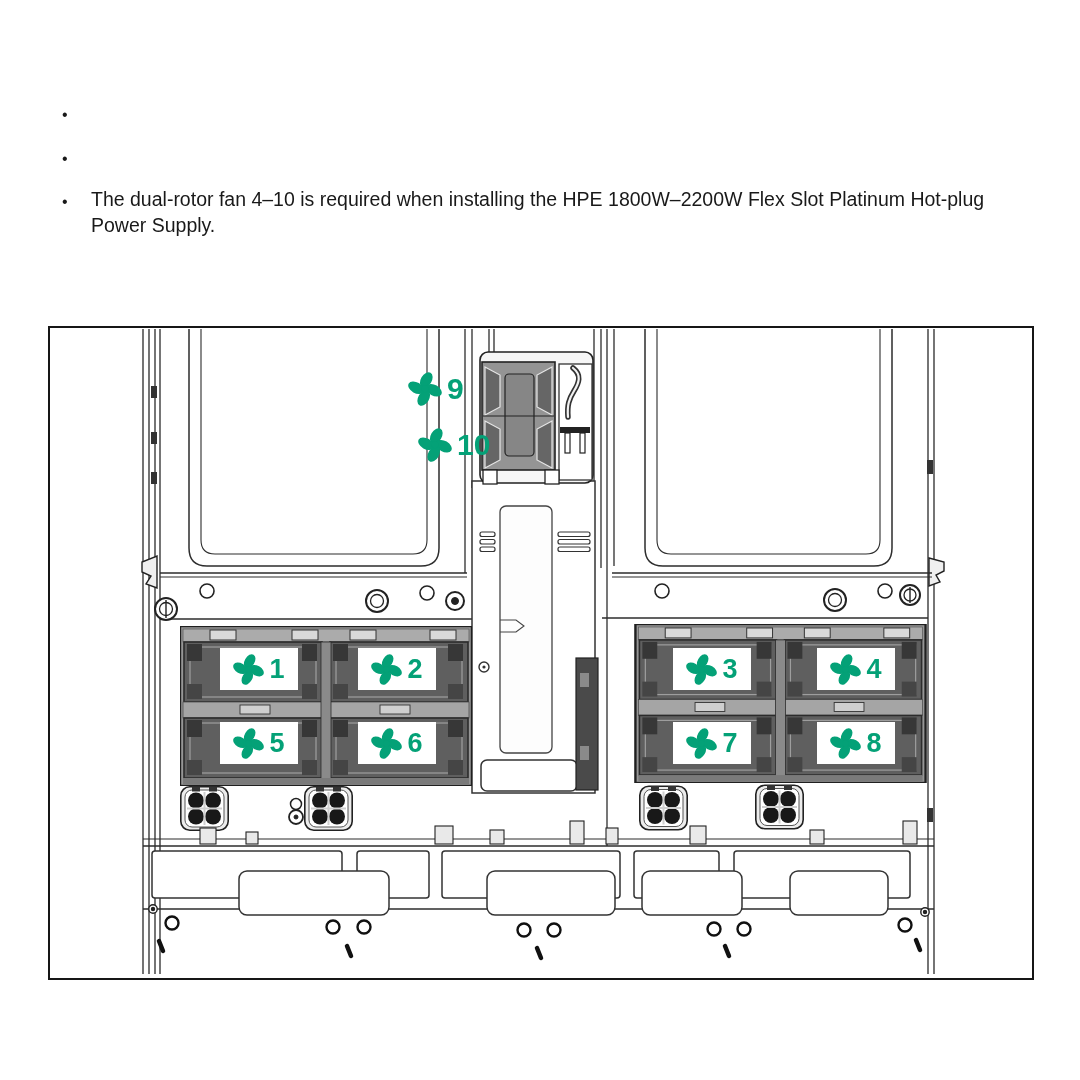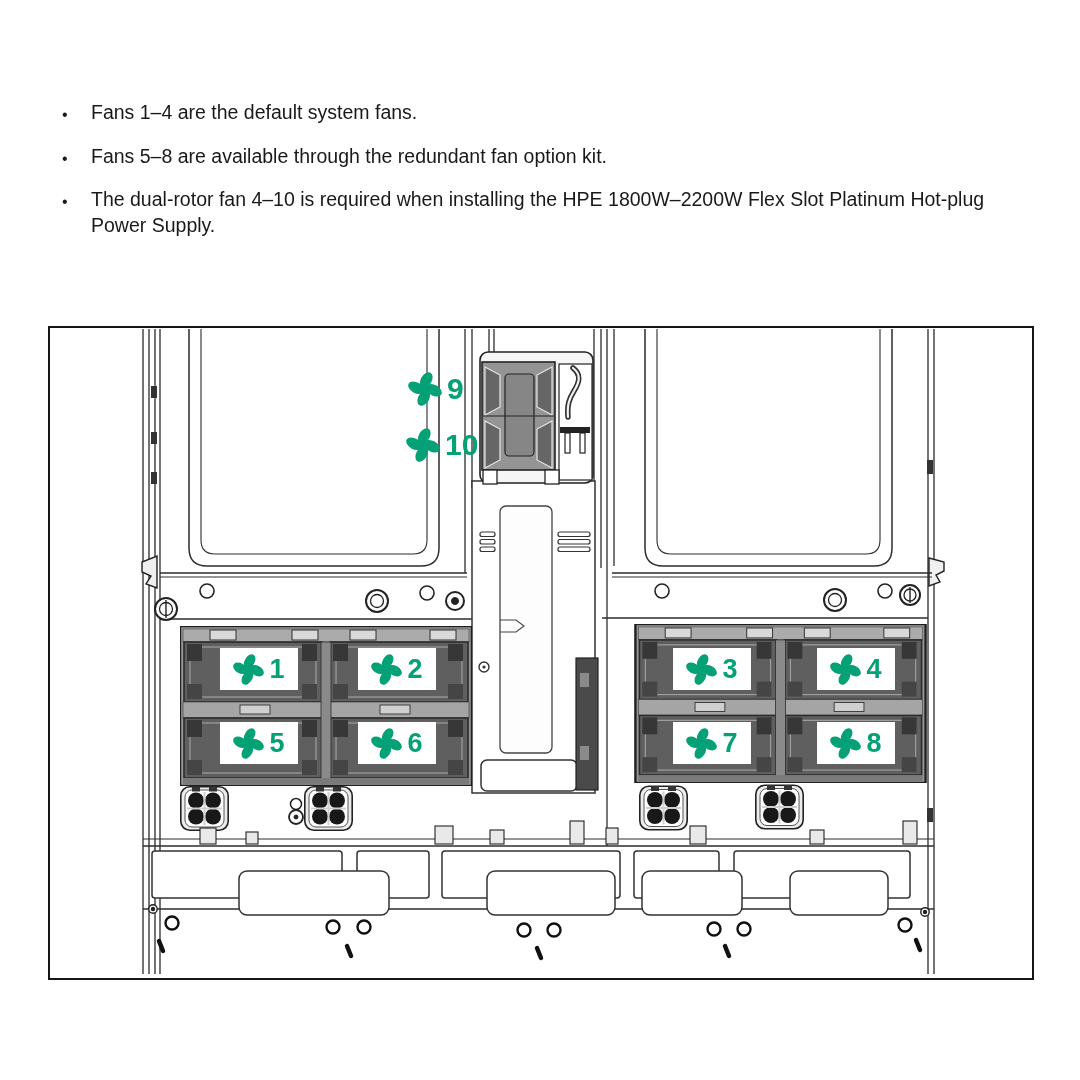--- a/index.html
+++ b/index.html
@@ -25,35 +25,33 @@
   .fan-num{font-size:27px;font-weight:bold;color:var(--g);line-height:1;}
 
   .fan-float{position:absolute;display:flex;align-items:center;gap:5px;background:transparent;}
   .fan-float .ficon{width:34px;height:34px;color:var(--g);}
   .fan-float .fan-num{font-size:30px;}
 
   .p1{left:170px;top:320px;} .p2{left:308px;top:320px;}
   .p5{left:170px;top:394px;} .p6{left:308px;top:394px;}
   .p3{left:623px;top:320px;} .p4{left:767px;top:320px;}
   .p7{left:623px;top:394px;} .p8{left:767px;top:394px;}
-  .p9{left:358px;top:44px;}  .p10{left:356px;top:100px;}
+  .p9{left:358px;top:44px;}  .p10{left:368px;top:100px;}
 </style>
 </head>
 <body>
 
 <div class="canvas">
 
   <div class="bullets">
     <div class="bullet">
       <span class="dot">•</span>
-      <span class="txt">Fans 1–4 are the default system fans.</span>
     </div>
     <div class="bullet">
       <span class="dot">•</span>
-      <span class="txt">Fans 5–8 are available through the redundant fan option kit.</span>
     </div>
     <div class="bullet">
       <span class="dot">•</span>
       <span class="txt">The dual-rotor fan 4–10 is required when installing the HPE 1800W–2200W Flex Slot Platinum Hot-plug Power Supply.</span>
     </div>
   </div>
 
   <div class="figure">
 
     <svg width="980" height="648" viewBox="0 0 980 648" preserveAspectRatio="none">

